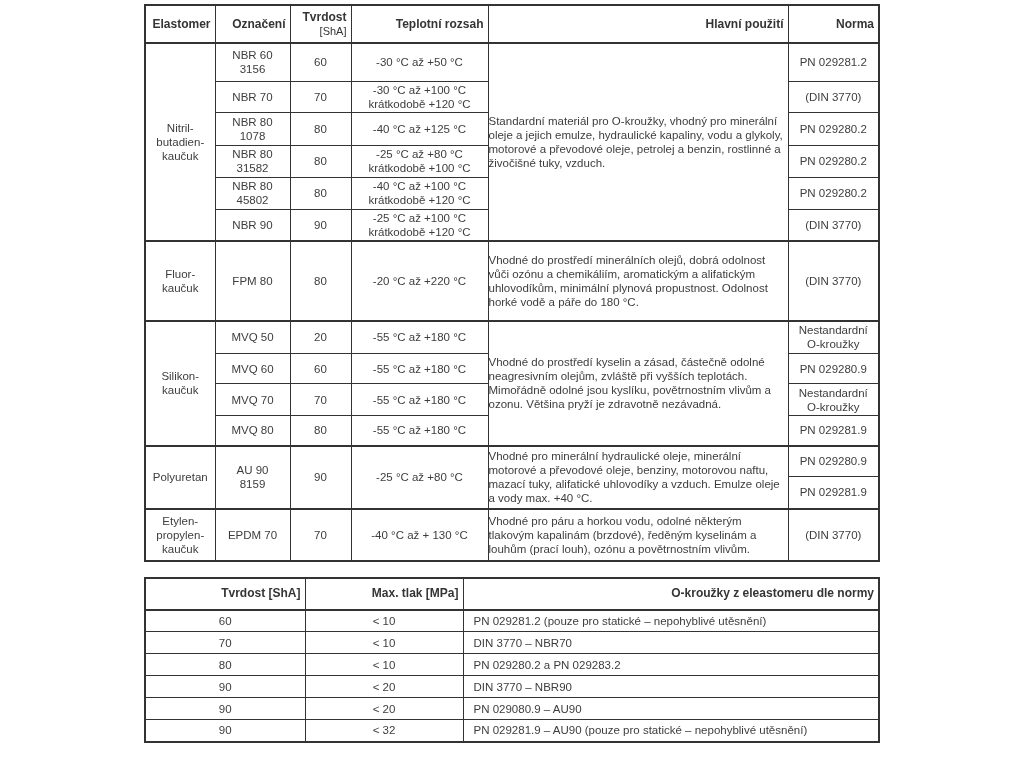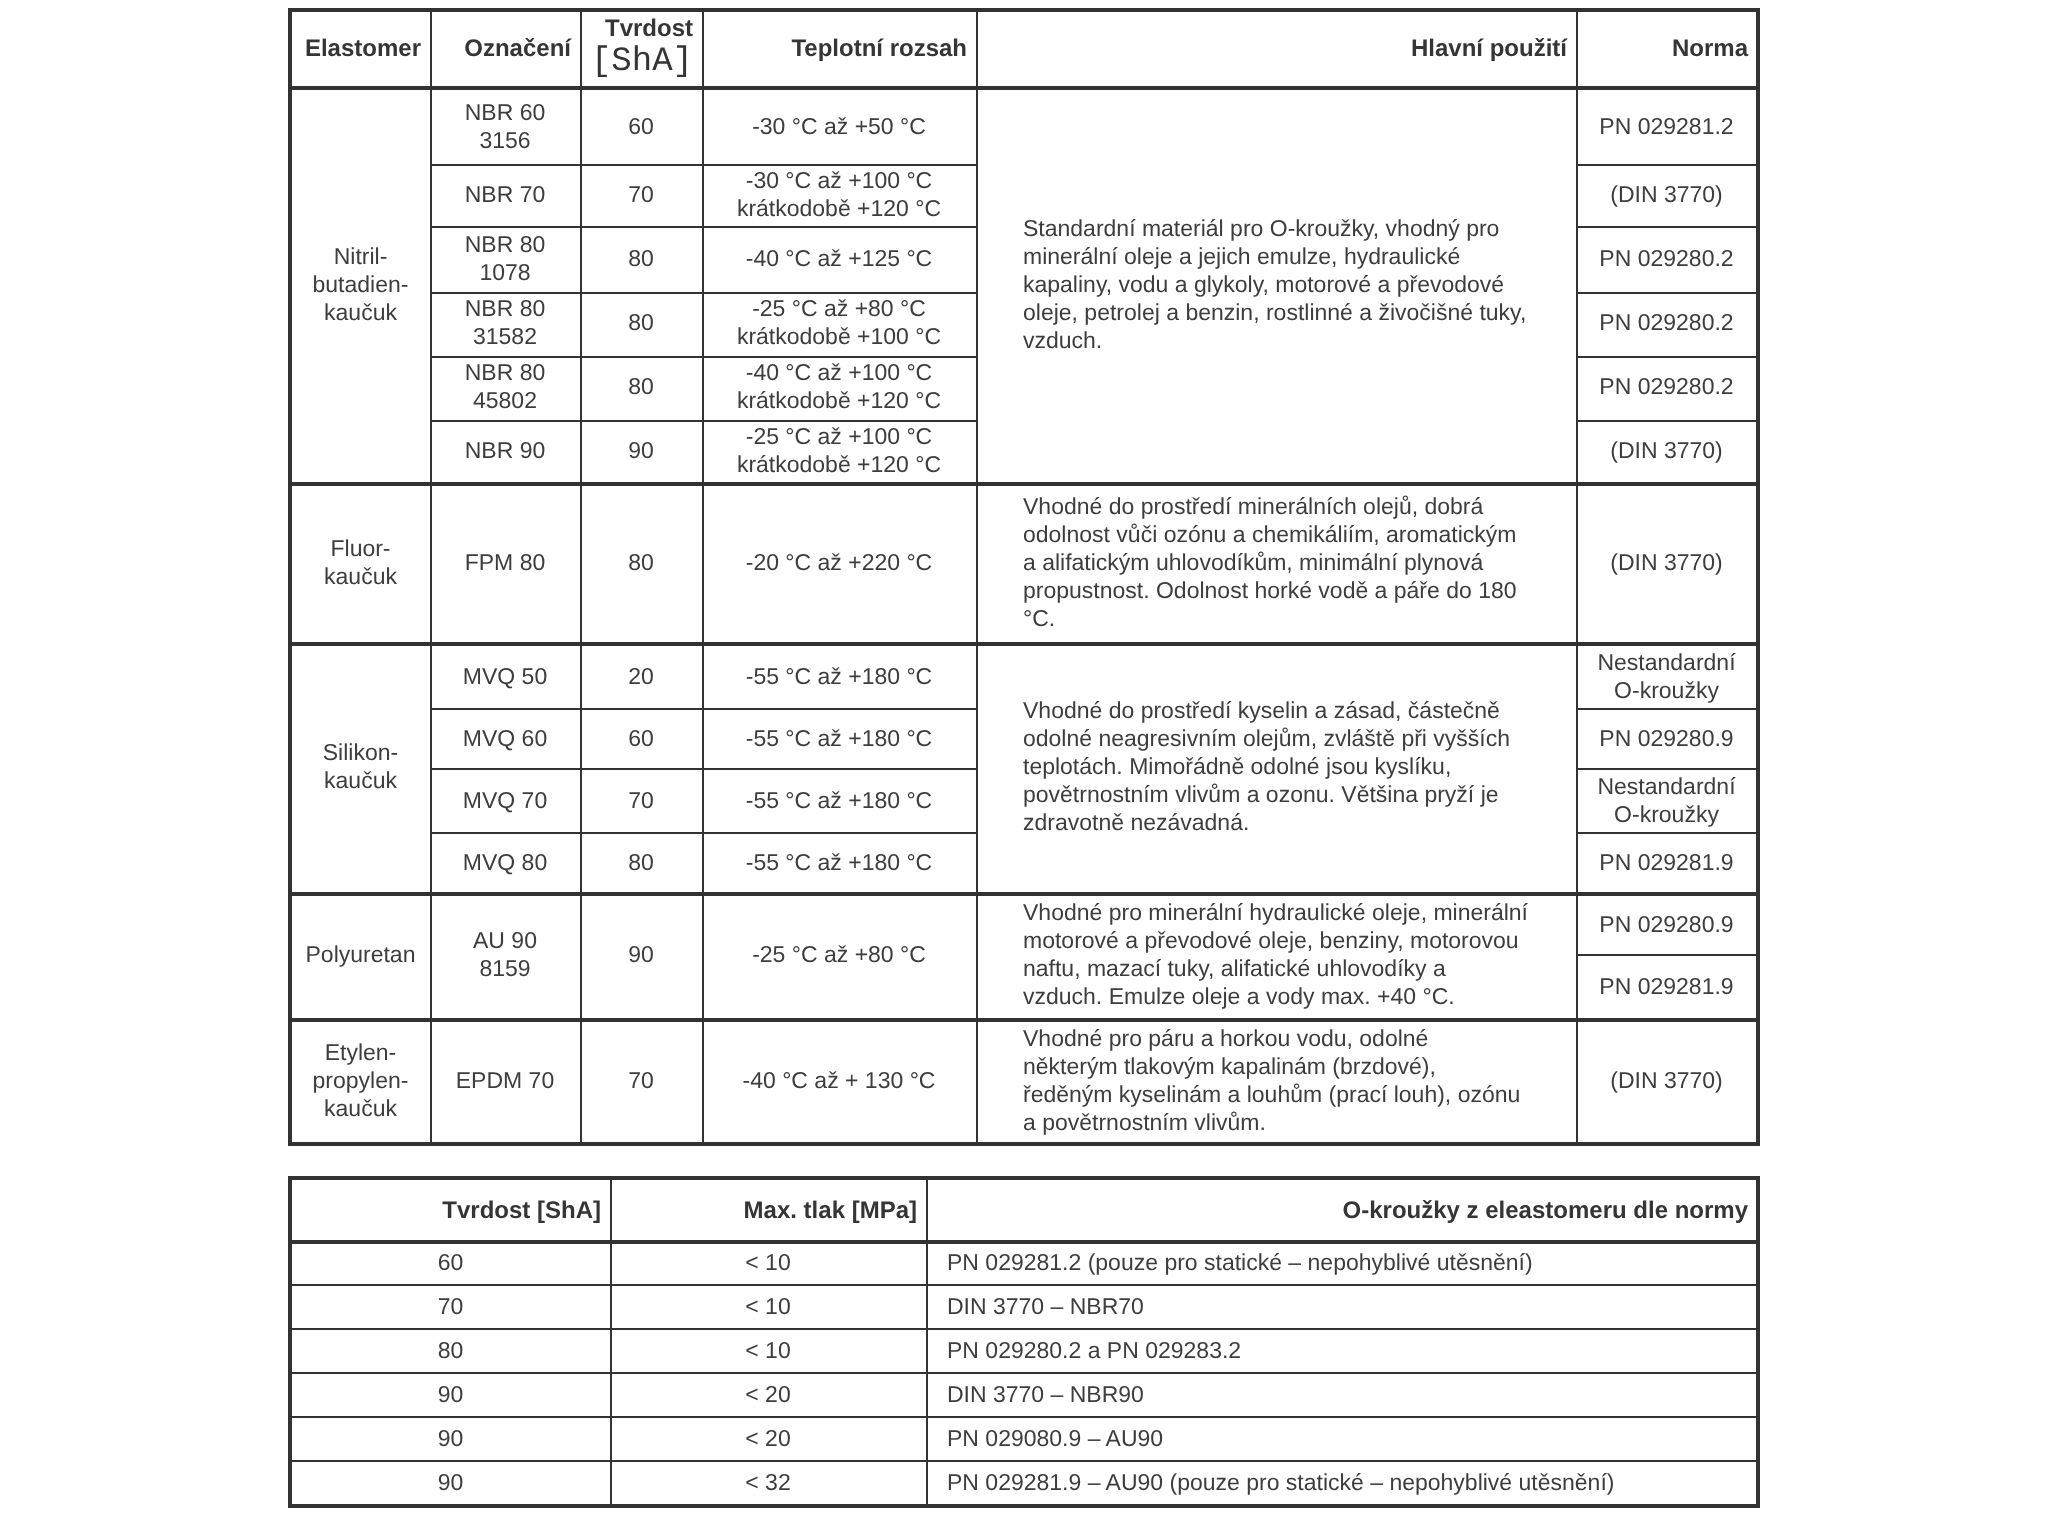--- a/index.html
+++ b/index.html
@@ -22,23 +22,23 @@
     text-align:center;
     font-size:11.5px;
     line-height:1.22;
     padding:1px 4px;
     overflow:hidden;
   }
   th{font-size:12px;font-weight:bold;color:#353535;}
   thead th{border-bottom:2px solid #333;text-align:right;}
   tr.gs td{border-top:2px solid #333;}
   td.col-ozn{padding:1px 10px;}
-  td.col-use{text-align:left;padding:2px 23px;}
+  td.col-use{text-align:left;padding:2px 0;}
   td.col-norma{padding:1px 3px;}
-  .sub{font-weight:normal;display:block;font-size:17px;font-family:Liberation Mono, monospace;}
+  .sub{font-weight:normal;display:block;font-size:11px;}
   #t2{margin-top:15px;}
   #t2 td.col-norm2{text-align:left;padding-left:10px;}
 </style>
 </head>
 <body>
 
 <div class="sheet">
 
   <table id="t1">
     <colgroup>

